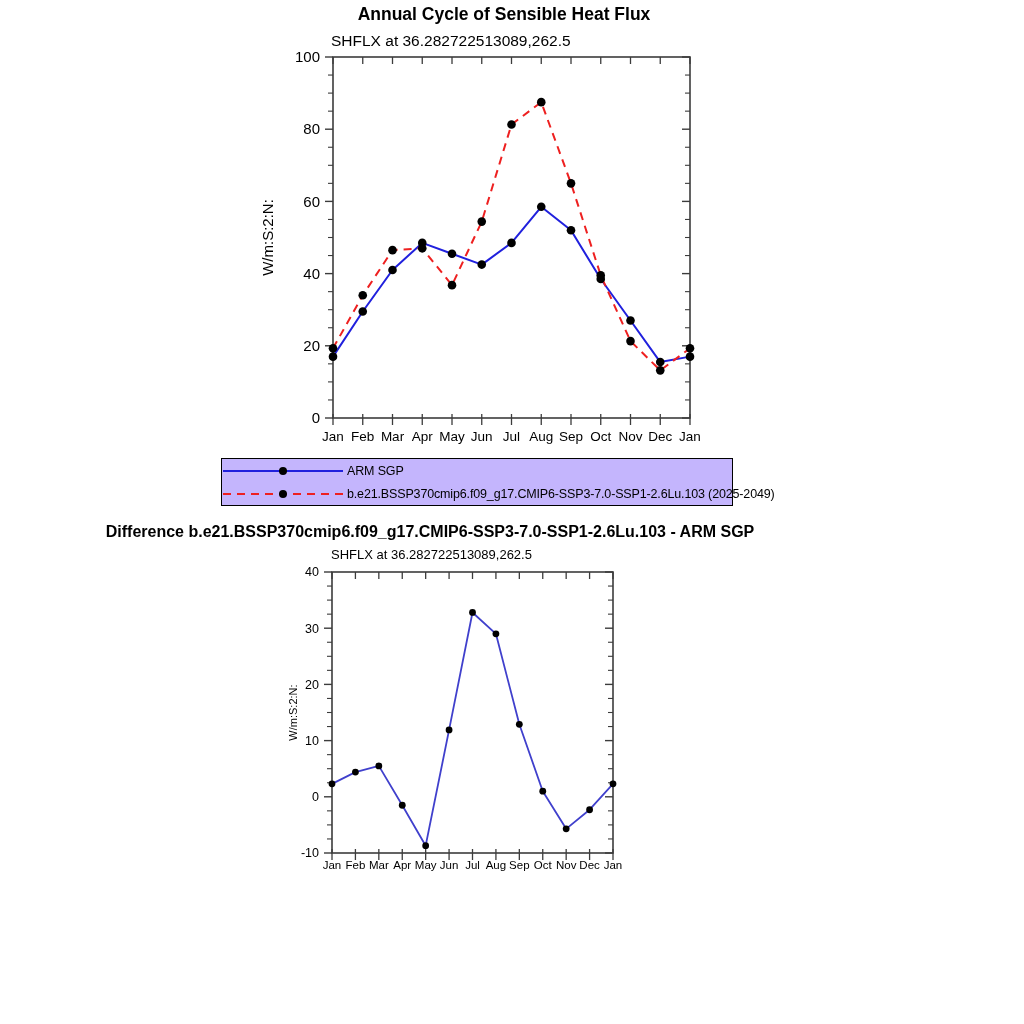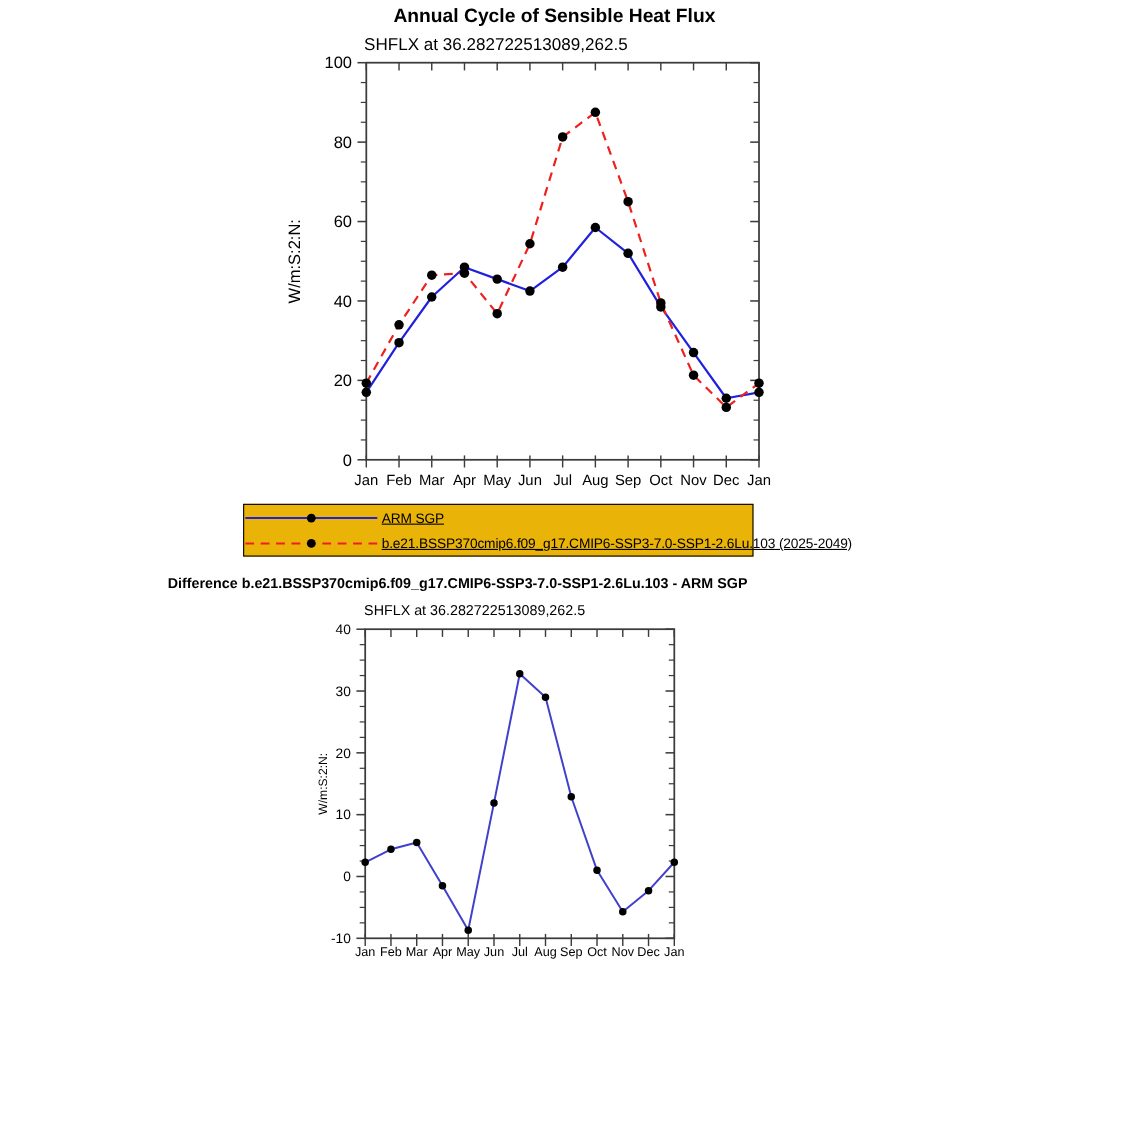--- a/index.html
+++ b/index.html
@@ -2,26 +2,26 @@
 <html><head>
 <meta charset="utf-8">
 <style>
   html,body{margin:0;padding:0;background:#ffffff;}
   .canvas{position:relative;width:1024px;height:1024px;background:#ffffff;overflow:hidden;
           font-family:"Liberation Sans", sans-serif;color:#000;}
   .plot-svg{position:absolute;left:0;top:0;}
   .t1{position:absolute;left:504px;top:4px;transform:translateX(-50%);
       font-size:17.5px;font-weight:bold;white-space:nowrap;}
   .s1{position:absolute;left:331px;top:32px;font-size:15.5px;white-space:nowrap;}
-  .t2{position:absolute;left:416px;top:523px;transform:translateX(-50%);
-      font-size:13px;font-weight:bold;white-space:nowrap;}
+  .t2{position:absolute;left:430px;top:523px;transform:translateX(-50%);
+      font-size:16px;font-weight:bold;white-space:nowrap;}
   .s2{position:absolute;left:331px;top:547px;font-size:13px;white-space:nowrap;}
-  .legend{position:absolute;left:221px;top:458px;width:464px;height:48px;
-          border:1px solid #000;box-sizing:border-box;background:#eab308;
-          display:flex;flex-direction:column;justify-content:center;text-decoration:underline;}
+  .legend{position:absolute;left:221px;top:458px;width:512px;height:48px;
+          border:1px solid #000;box-sizing:border-box;background:#c4b5fd;
+          display:flex;flex-direction:column;justify-content:center;}
   .lrow{display:flex;align-items:center;height:23px;}
   .lsample{flex:0 0 auto;}
   .llabel{font-size:12.5px;letter-spacing:-0.15px;margin-left:3px;white-space:nowrap;}
 </style>
 </head>
 <body>
 
 <div class="canvas">
 
   <svg id="plots" class="plot-svg" width="1024" height="1024">

